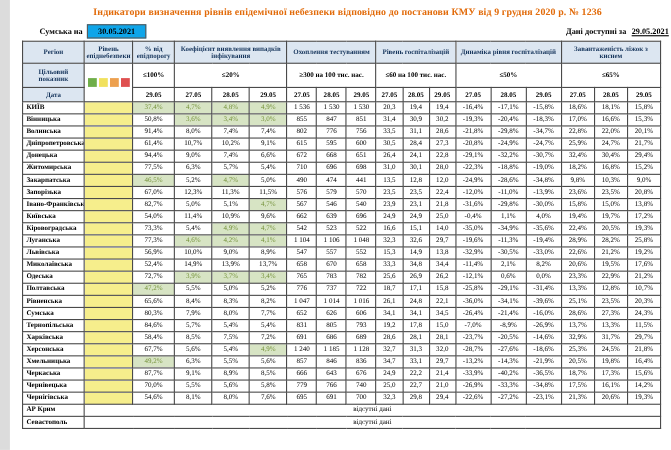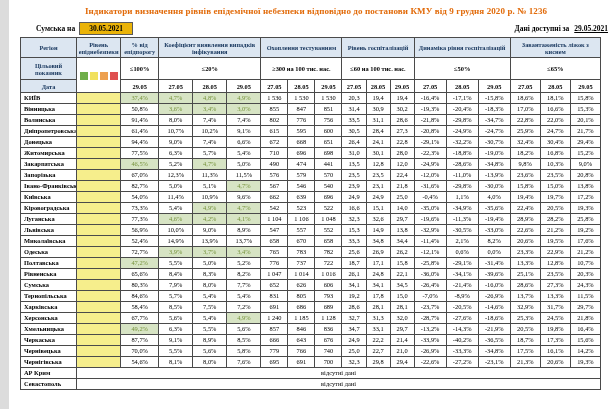--- a/index.html
+++ b/index.html
@@ -9,21 +9,21 @@
   }
   .page-strip{position:absolute;left:0;top:0;width:9px;height:409px;background:#dcdcdc;}
   .content{position:absolute;left:20px;top:4px;width:592px;}
   .title{
     text-align:center;font-weight:bold;font-size:9px;line-height:1.25;
     margin:2px 6px 3px 6px;letter-spacing:0.1px;
   }
   .asof-bar{position:relative;height:16px;margin:0 2px 1px 2px;font-size:7.5px;font-weight:bold;}
   .asof-left{position:absolute;left:14px;top:2px;}
   .asof-date-box{
-    display:inline-block;background:#eab308;border:1.2px solid #5a5a5a;
+    display:inline-block;background:#0ea5e9;border:1.2px solid #5a5a5a;
     padding:1px 9px;margin-left:4px;font-weight:bold;
   }
   .asof-right{position:absolute;right:2px;top:4px;text-align:right;}
   .asof-right .avail-date{text-decoration:underline;margin-left:3px;}
   table{
     border-collapse:collapse;table-layout:fixed;width:581px;
     border:1.5px solid #222;
   }
   th,td{
     border:1px solid #4a4a4a;overflow:hidden;white-space:nowrap;

